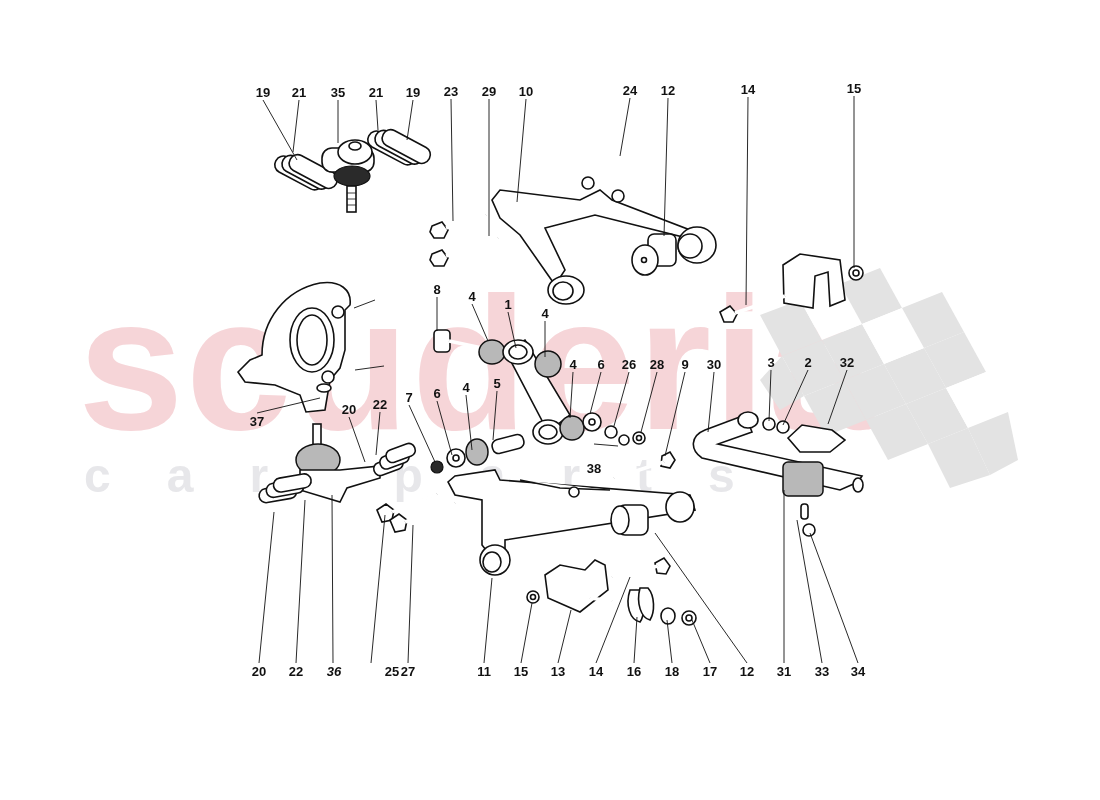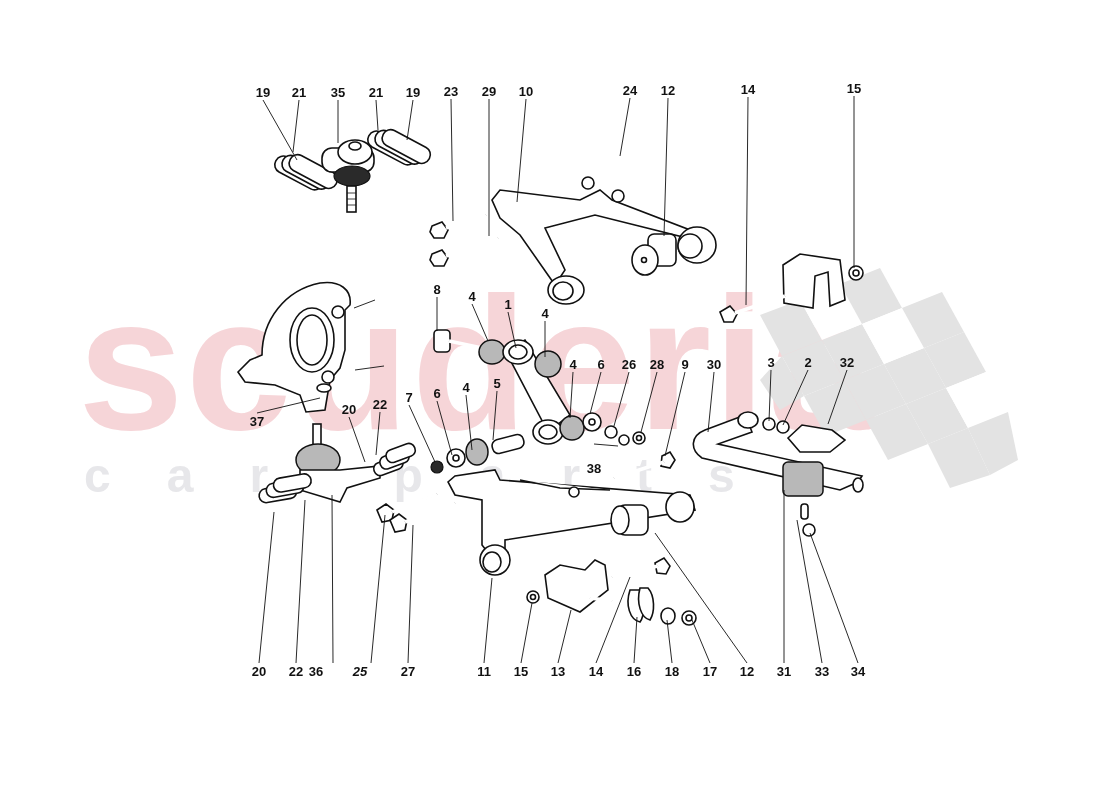--- a/index.html
+++ b/index.html
@@ -290,22 +290,22 @@
       <div class="callout" style="left: 629px; top: 364px;">26</div>
       <div class="callout" style="left: 657px; top: 364px;">28</div>
       <div class="callout" style="left: 685px; top: 364px;">9</div>
       <div class="callout" style="left: 594px; top: 428px; margin-top: 40px;">38</div>
       <div class="callout" style="left: 714px; top: 364px;">30</div>
       <div class="callout" style="left: 771px; top: 362px;">3</div>
       <div class="callout" style="left: 808px; top: 362px;">2</div>
       <div class="callout" style="left: 847px; top: 362px;">32</div>
       <div class="callout" style="left: 259px; top: 671px;">20</div>
       <div class="callout" style="left: 296px; top: 671px;">22</div>
-      <div class="callout" style="left: 316px; top: 671px;">36</div>
-      <div class="callout" style="left: 360px; top: 671px; font-style: italic;">25</div>
+      <div class="callout" style="left: 334px; top: 671px; font-style: italic;">36</div>
+      <div class="callout" style="left: 392px; top: 671px;">25</div>
       <div class="callout" style="left: 408px; top: 671px;">27</div>
       <div class="callout" style="left: 484px; top: 671px;">11</div>
       <div class="callout" style="left: 521px; top: 671px;">15</div>
       <div class="callout" style="left: 558px; top: 671px;">13</div>
       <div class="callout" style="left: 596px; top: 671px;">14</div>
       <div class="callout" style="left: 634px; top: 671px;">16</div>
       <div class="callout" style="left: 672px; top: 671px;">18</div>
       <div class="callout" style="left: 710px; top: 671px; text-align: center;">17</div>
       <div class="callout" style="left: 747px; top: 671px;">12</div>
       <div class="callout" style="left: 784px; top: 671px;">31</div>

